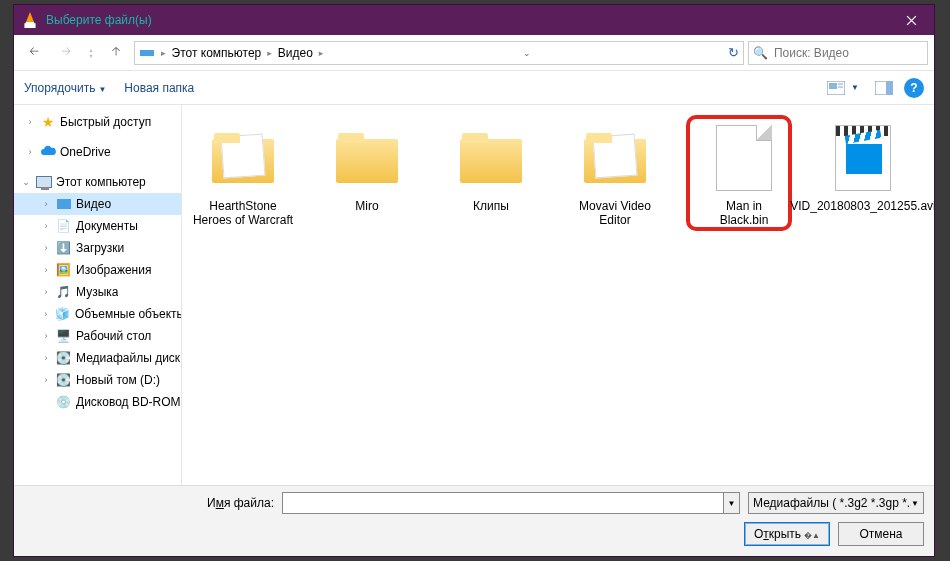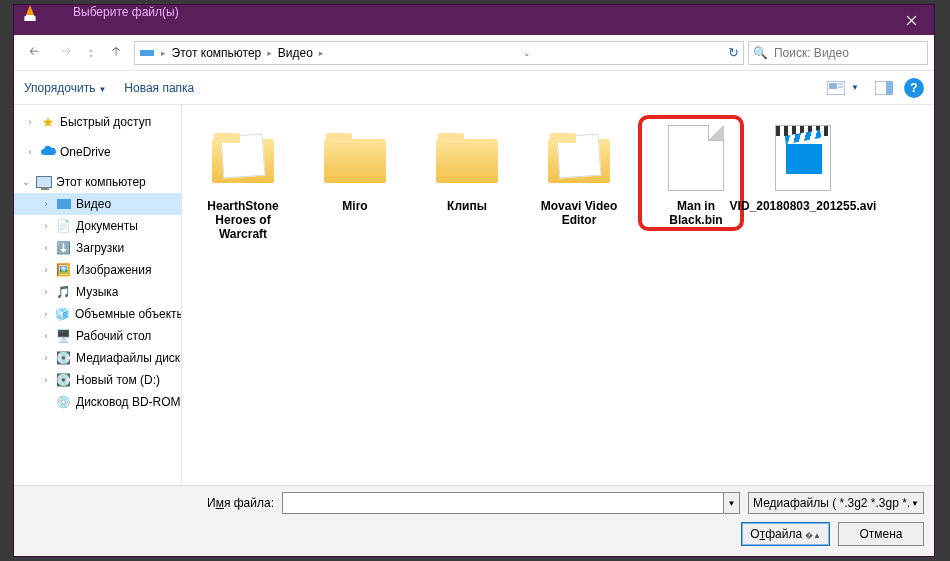--- a/index.html
+++ b/index.html
@@ -1,19 +1,19 @@
 <!DOCTYPE html>
 <html><head>
 <meta charset="utf-8">
 <style>
   * { box-sizing: border-box; margin: 0; padding: 0; font-family: "Segoe UI", Tahoma, sans-serif; }
   body { background: #3a3a3a; width: 950px; height: 561px; overflow: hidden; }
   .frame { position: absolute; left: 13px; top: 4px; width: 922px; height: 553px; background: #fff; border: 1px solid #3a0e3a; display: flex; flex-direction: column; }
 
-  .titlebar { height: 30px; background: #5a1e5a; color: #f0abfc; display: flex; align-items: flex-start; font-size: 12px; gap: 27px; }
+  .titlebar { height: 30px; background: #5a1e5a; color: #14b8a6; display: flex; align-items: center; font-size: 12px; }
   .titlebar .vlc { width: 16px; height: 16px; margin: 0 8px; background: linear-gradient(#f90 60%, #fff 60%); clip-path: polygon(50% 0, 78% 70%, 85% 70%, 85% 100%, 15% 100%, 15% 70%, 22% 70%); }
   .titlebar .title { flex: 1; }
   .titlebar .closebtn { width: 46px; height: 100%; display: flex; align-items: center; justify-content: center; }
   .titlebar .closebtn svg { width: 11px; height: 11px; }
 
   .navbar { height: 36px; display: flex; align-items: center; border-bottom: 1px solid #e5e5e5; padding: 0 6px; gap: 4px; font-size: 12px; }
   .nav-arrow { width: 28px; height: 24px; display:flex; align-items:center; justify-content:center; color:#555; }
   .nav-arrow.disabled { color:#bbb; }
   .nav-updown { width:14px; display:flex; flex-direction:column; align-items:center; gap:0; color:#bbb; }
   .nav-updown span{font-size:6px;line-height:6px;}
@@ -32,21 +32,21 @@
   .body-area { flex:1; display:flex; overflow:hidden; border-bottom:1px solid #ddd;}
   .sidebar { width:168px; border-right:1px solid #e5e5e5; padding:6px 0; overflow:hidden; font-size:12px;}
   .side-item { height:22px; display:flex; align-items:center; padding-left:6px; gap:4px; white-space:nowrap; overflow:hidden;}
   .side-item .exp{ width:12px; font-size:9px; color:#777; display:inline-block; text-align:center;}
   .side-item .lbl{ overflow:hidden; text-overflow:clip;}
   .side-item.indent1 { padding-left:10px; }
   .side-item.indent2 { padding-left:26px; }
   .side-item.selected { background:#cde8ff; }
   .side-icon{ width:16px; height:16px; display:inline-flex; align-items:center; justify-content:center;}
 
-  .content { flex:1; padding:10px 8px; display:flex; align-items:flex-start; gap:6px; flex-wrap:nowrap; overflow:hidden;font-weight:bold;}
+  .content { flex:1; padding:10px 8px; display:flex; align-items:flex-start; gap:18px; flex-wrap:nowrap; overflow:hidden;}
   .tile { width:106px; display:flex; flex-direction:column; align-items:center; gap:4px; padding:6px 2px; text-align:center; font-size:12px; line-height:14px;}
   .tile .thumb{ width:78px; height:74px; display:flex; align-items:center; justify-content:center;}
   .folder { width:62px; height:50px; position:relative; }
   .folder::before{content:""; position:absolute; left:0; top:6px; width:62px; height:44px; background:linear-gradient(#fde39a,#f3c24a); border-radius:2px;}
   .folder::after{content:""; position:absolute; left:2px; top:0; width:26px; height:10px; background:#fde39a; border-radius:2px 2px 0 0;}
   .folder .paper{ position:absolute; left:10px; top:2px; width:42px; height:42px; background:#fff; border:1px solid #ddd; transform:rotate(-4deg);}
   .file { width:56px; height:66px; background:#fff; border:1px solid #bbb; position:relative; }
   .file .fold{ position:absolute; right:-1px; top:-1px; width:16px; height:16px; background:linear-gradient(135deg,#fff 48%,#ccc 50%); border-left:1px solid #bbb; border-bottom:1px solid #bbb;}
   .file.avi::before{content:""; position:absolute; left:0; top:0; width:100%; height:10px; background:repeating-linear-gradient(90deg,#333 0 4px,#fff 4px 8px);}
   .file.avi .clap{ position:absolute; left:10px; top:18px; width:36px; height:30px; background:#0090e8;}
@@ -278,20 +278,20 @@
       </div>
       <div class="filter-select">
         <span style="overflow:hidden">Медиафайлы ( *.3g2 *.3gp *.3gp</span>
         <span style="font-size:8px">▼</span>
       </div>
     </div>
     <div class="btn-row">
       <div class="btn primary">
         <span>О</span>
           <u>т</u>
-          <span>файла</span>
+          <span>крыть</span>
           <span class="dsm">�▲</span>
       </div>
       <div class="btn">Отмена</div>
     </div>
   </div>
 
 </div>
 
 </body></html>

